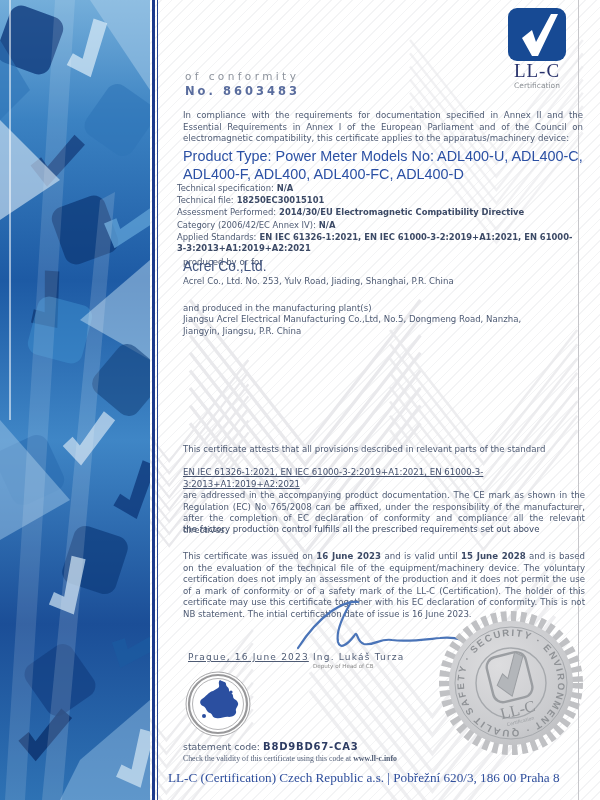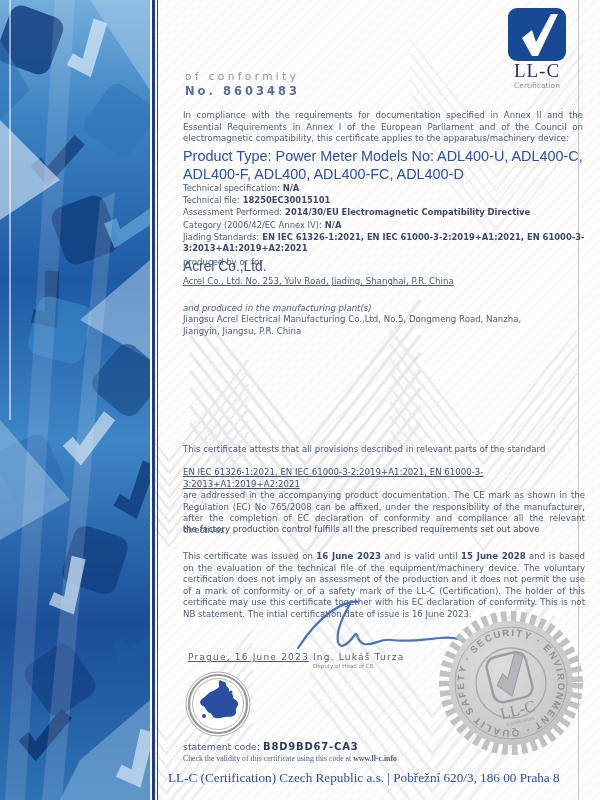--- a/index.html
+++ b/index.html
@@ -24,28 +24,28 @@
   .logoBox{left:508px;top:8px;width:58px;height:53px;background:#174a94;border-radius:9px;}
   .logoTxt{left:502px;top:60px;width:70px;text-align:center;font-family:"Liberation Serif",serif;
            font-size:19px;color:#27316b;letter-spacing:1px;}
   .logoCap{left:502px;top:81px;width:70px;text-align:center;font-size:7.5px;color:#8a8f94;}
 
   .body{font-size:8.6px;line-height:11.6px;color:#4e5b74;}
   .just{text-align:justify;}
   .intro{left:183px;top:110px;width:400px;}
   .product{left:183px;top:148px;width:422px;font-family:"Liberation Sans",sans-serif;
            font-size:14.4px;line-height:17.5px;color:#2b50a4;}
-  .details{left:183px;top:183px;width:402px;font-size:8.4px;line-height:11px;}
+  .details{left:177px;top:183px;width:402px;font-size:8.4px;line-height:11px;}
   .dl{margin-bottom:1.2px;}
   .dl .lbl{margin-right:3px;}
   .dl b{color:#3c4a66;}
   .producedby{left:183px;top:249px;margin-top:8px;}
   .acrel{left:183px;top:259px;font-family:"Liberation Sans",sans-serif;font-size:13.8px;color:#41547e;}
-  .addr{left:183px;top:276px;width:402px;text-decoration:underline;}
-  .plantlabel{left:183px;top:303px;font-style:italic;}
+  .addr{left:183px;top:276px;width:402px;}
+  .plantlabel{left:183px;top:303px;}
   .plantaddr{left:183px;top:314px;width:345px;}
   .attest1{left:183px;top:444px;width:402px;}
   .standards{left:183px;top:467px;width:402px;font-size:8.6px;line-height:11.6px;
              color:#44516e;text-decoration:underline;}
   .attest2{left:183px;top:490px;width:402px;}
   .boldnote{left:183px;top:524px;width:402px;font-weight:400;color:#3c4a66;}
   .validityp{left:183px;top:551px;width:402px;}
   .validityp b{color:#3c4a66;}
   .placedate{left:188px;top:652px;font-size:9px;letter-spacing:1.2px;text-decoration:underline;}
   .signer{left:313px;top:652px;font-size:9px;letter-spacing:1.2px;text-align:right;}
@@ -143,21 +143,21 @@
   <div class="abs certno">No. 8603483</div>
 
   <div class="abs body just intro">In compliance with the requirements for documentation specified in Annex II and the Essential Requirements in Annex I of the European Parliament and of the Council on electromagnetic compatibility, this certificate applies to the apparatus/machinery device:</div>
   <div class="abs product">Product Type: Power Meter Models No: ADL400-U, ADL400-C, ADL400-F, ADL400, ADL400-FC, ADL400-D</div>
 
   <div class="abs details">
     <div class="dl"><span class="lbl">Technical specification:</span><b>N/A</b></div>
     <div class="dl"><span class="lbl">Technical file:</span><b>18250EC30015101</b></div>
     <div class="dl"><span class="lbl">Assessment Performed:</span><b>2014/30/EU Electromagnetic Compatibility Directive</b></div>
     <div class="dl"><span class="lbl">Category (2006/42/EC Annex IV):</span><b>N/A</b></div>
-    <div class="dl"><span class="lbl">Jiading Standards:</span><b>EN IEC 61326-1:2021, EN IEC 61000-3-2:2019+A1:2021, EN 61000-3-3:2013+A1:2019+A2:2021</b></div>
+    <div class="dl"><span class="lbl">Applied Standards:</span><b>EN IEC 61326-1:2021, EN IEC 61000-3-2:2019+A1:2021, EN 61000-3-3:2013+A1:2019+A2:2021</b></div>
   </div>
 
   <div class="abs body producedby">produced by or for</div>
   <div class="abs acrel">Acrel Co.,Ltd.</div>
   <div class="abs body addr">Acrel Co., Ltd. No. 253, Yulv Road, Jiading, Shanghai, P.R. China</div>
   <div class="abs body plantlabel">and produced in the manufacturing plant(s)</div>
   <div class="abs body plantaddr">Jiangsu Acrel Electrical Manufacturing Co.,Ltd, No.5, Dongmeng Road, Nanzha, Jiangyin, Jiangsu, P.R. China</div>
 
   <div class="abs body attest1">This certificate attests that all provisions described in relevant parts of the standard</div>
   <div class="abs standards">EN IEC 61326-1:2021, EN IEC 61000-3-2:2019+A1:2021, EN 61000-3-3:2013+A1:2019+A2:2021</div>

